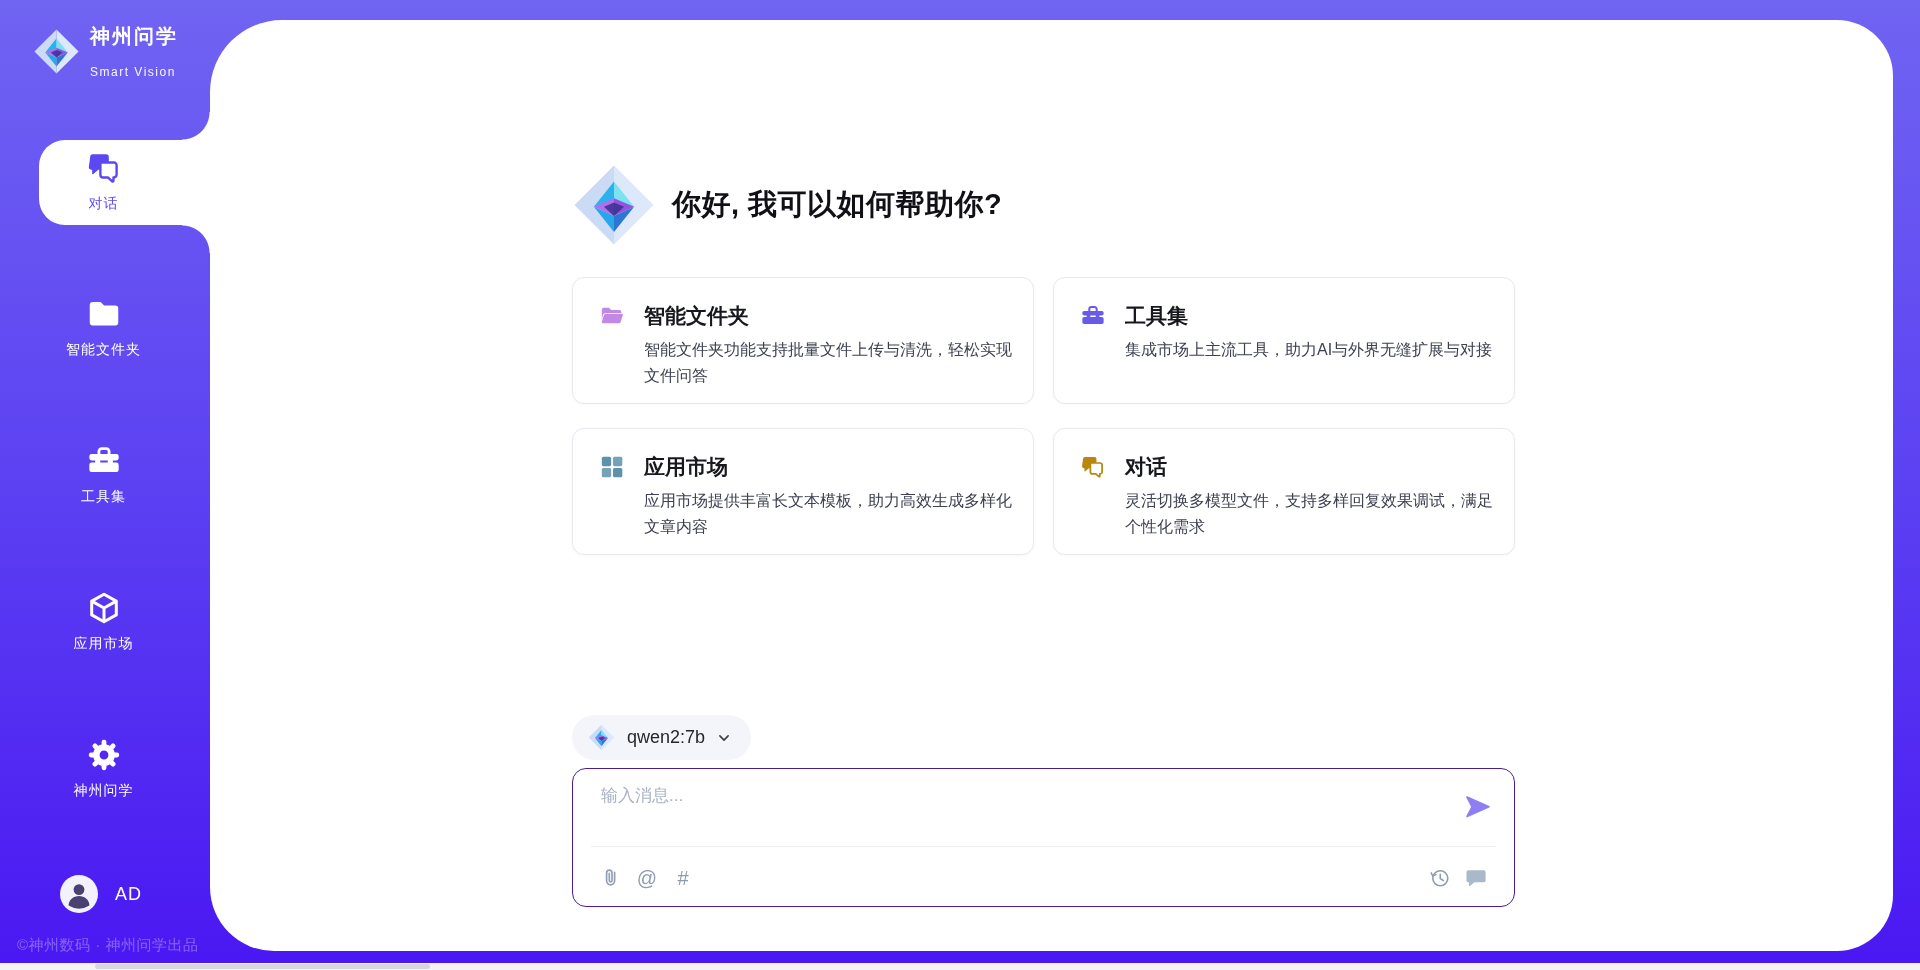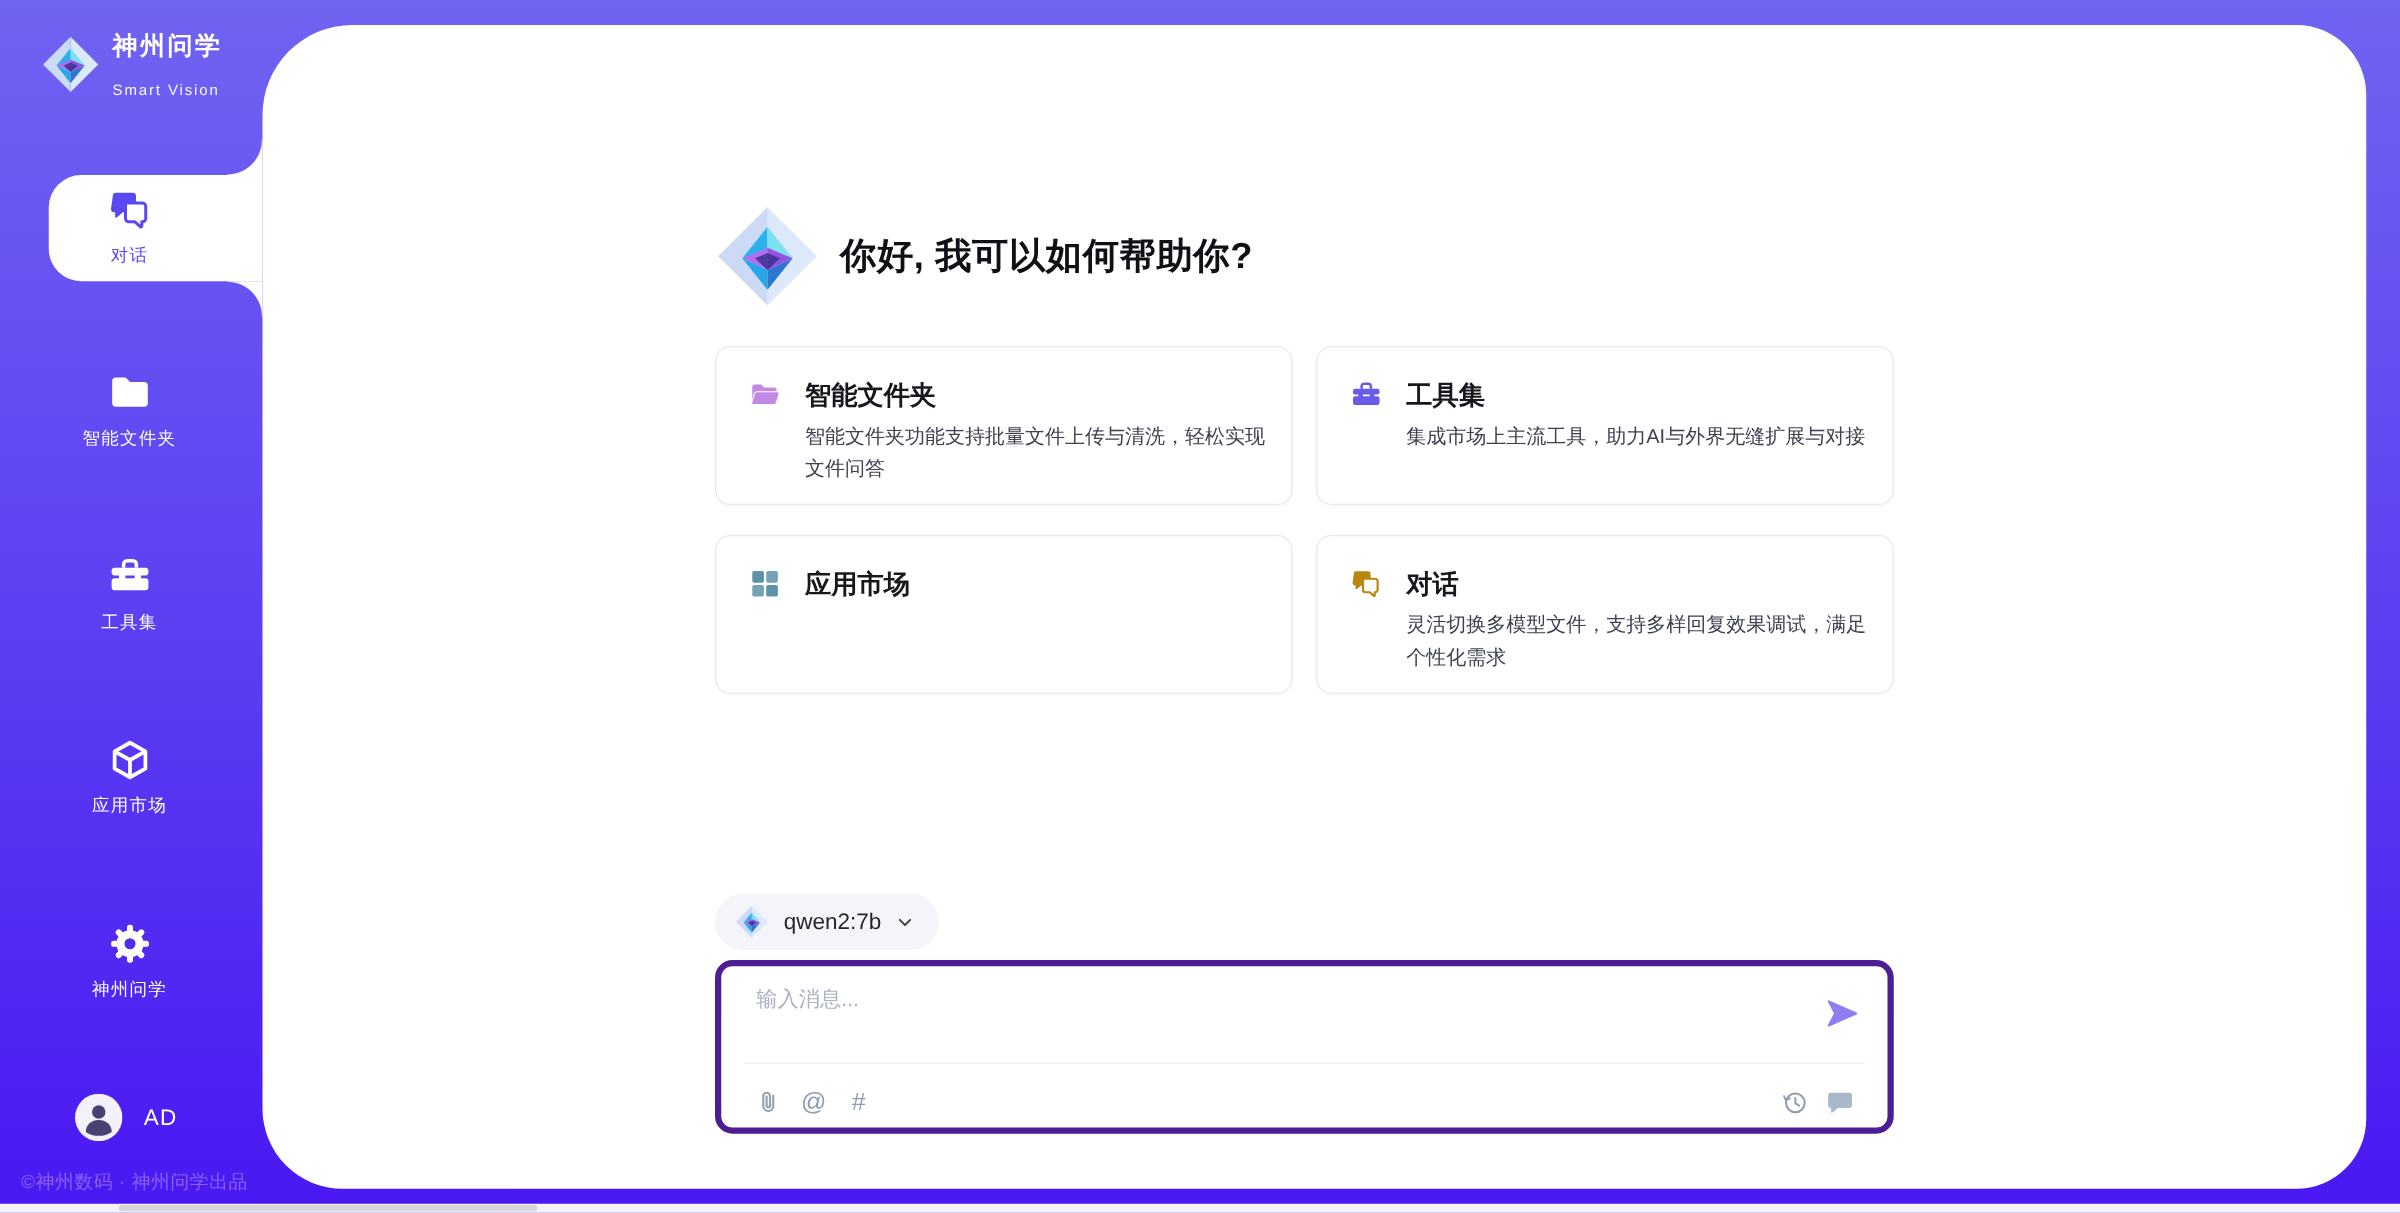--- a/index.html
+++ b/index.html
@@ -30,21 +30,21 @@
 
   
   .model-pill { position:absolute; left:0; top:695px; height:45px; display:inline-flex; align-items:center;
     background:#f4f4fb; border-radius:23px; padding:0 18px 0 16px; cursor:pointer;text-align:right; }
   .model-pill .mlogo { width:27px; height:27px; }
   .model-pill .mname { font-size:18px; color:#26262e; margin:0 10px 0 12px; }
   .model-pill svg.chev { width:18px; height:18px; }
 
   
   .composer { position:absolute; left:0; top:748px; width:943px; height:139px;
-    background:#fff; border:5px solid #4c1d95; border-radius:14px; }
+    background:#fff; border:1px solid #4c1d95; border-radius:14px; }
   .composer textarea { position:absolute; left:28px; top:15px; width:840px; height:52px;
     border:none; outline:none; resize:none; background:transparent; font-size:17px; color:#333;
     font-family:inherit; }
   .composer textarea::placeholder { color:#a9b1c3; }
   .composer .send { position:absolute; right:22px; top:24px; width:28px; height:28px; cursor:pointer; }
   .composer .divider { position:absolute; left:18px; right:18px; top:77px; height:1px; background:#ecedf3; }
   .tool { position:absolute; top:97px; width:24px; height:24px; cursor:pointer; color:#8e9bb0;
     font-size:20px; line-height:24px; text-align:center; }
 
   
@@ -137,20 +137,21 @@
         <div class="card">
           <div class="card-head">
             <svg class="cicon" viewBox="0 0 24 24" style="color:#5E92AB">
               <rect x="2.6" y="2.6" width="8.6" height="8.6" rx="1.4" fill="currentColor"></rect>
               <rect x="12.9" y="2.6" width="8.6" height="8.6" rx="1.4" fill="currentColor" opacity="0.85"></rect>
               <rect x="2.6" y="12.9" width="8.6" height="8.6" rx="1.4" fill="currentColor" opacity="0.85"></rect>
               <rect x="12.9" y="12.9" width="8.6" height="8.6" rx="1.4" fill="currentColor"></rect>
             </svg>
             <span class="ctitle">应用市场</span>
           </div>
+          <div class="card-desc">应用市场提供丰富长文本模板，助力高效生成多样化文章内容</div>
         </div>
 
         <div class="card">
           <div class="card-head">
             <svg class="cicon" viewBox="0 0 24 24" style="color:#B8860B">
               <path d="M2.8 4.6 a1.8 1.8 0 0 1 1.8-1.8 h8.8 a1.8 1.8 0 0 1 1.8 1.8 v6.8 a1.8 1.8 0 0 1 -1.8 1.8 H8.2 l-3.3 2.8 a.5 .5 0 0 1 -.82-.38 V13.2 h-.4 a1.8 1.8 0 0 1 -1.8-1.8 Z" fill="currentColor"></path>
               <path d="M9.6 8.3 h9 a1.8 1.8 0 0 1 1.8 1.8 v6.4 a1.8 1.8 0 0 1 -1.8 1.8 h-.3 v2.2 a.5 .5 0 0 1 -.84.37 L14.6 18.3 H11.4 a1.8 1.8 0 0 1 -1.8-1.8 Z" fill="#fff" stroke="currentColor" stroke-width="1.6" stroke-linejoin="round"></path>
             </svg>
             <span class="ctitle">对话</span>
           </div>

